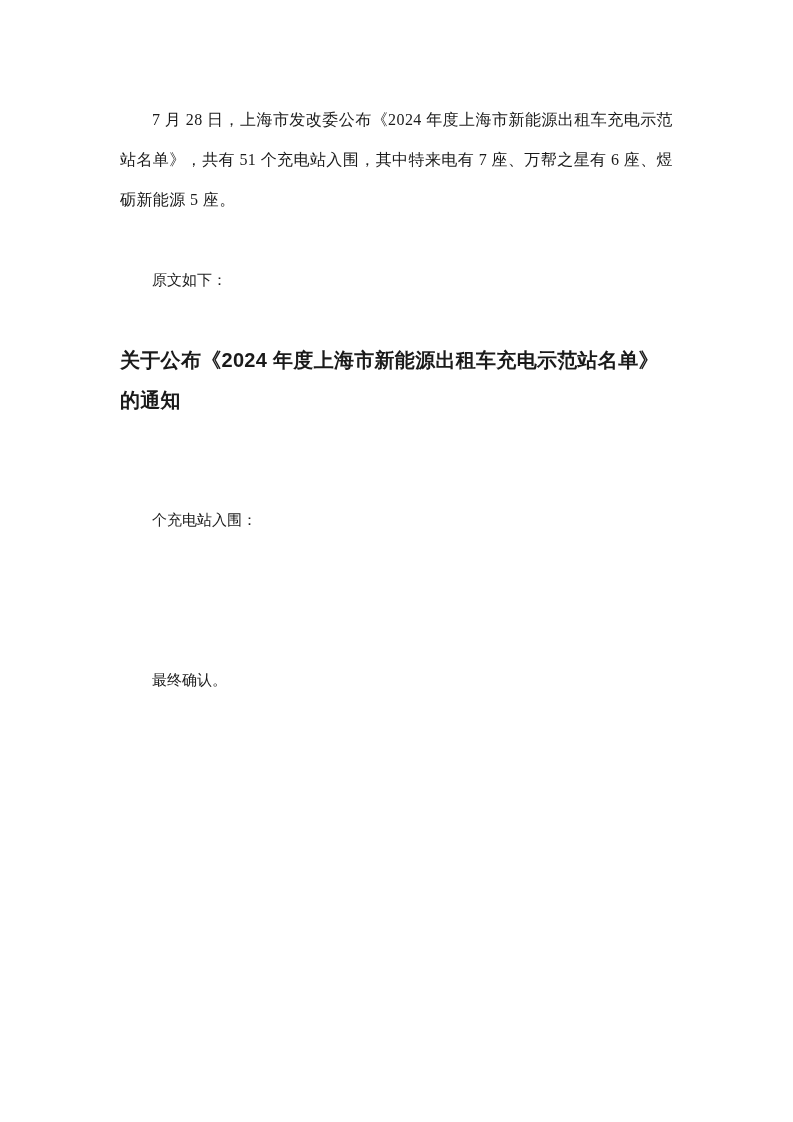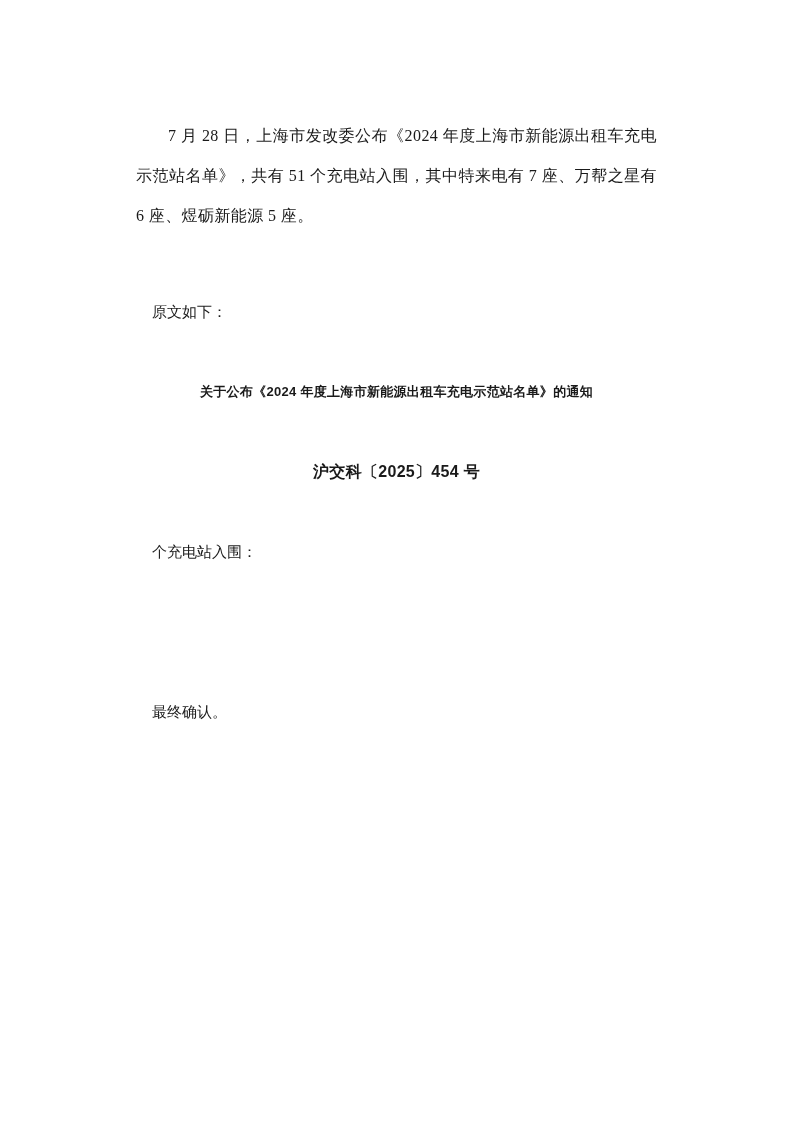--- a/index.html
+++ b/index.html
@@ -19,32 +19,31 @@
     position: absolute;
     left: 120px;
     top: 100px;
     width: 553px;
   }
   .para {
     font-size: 16px;
     line-height: 40px;
     text-indent: 32px;
     text-align: justify;
-    margin: 16px;
+    margin: 0;
     letter-spacing: 0.4px;
   }
   .gap {
     height: 40px;
   }
   .title {
     font-family: "Liberation Sans", "DejaVu Sans", sans-serif;
     font-weight: bold;
-    font-size: 13px;
+    font-size: 20px;
     line-height: 40px;
-    text-align: center;
     margin: 0;
     letter-spacing: 0.3px;
   }
   .docno {
     font-family: "Liberation Sans", "DejaVu Sans", sans-serif;
     font-weight: bold;
     font-size: 16px;
     line-height: 40px;
     text-align: center;
     margin: 0;
@@ -63,21 +62,20 @@
 <div class="page">
   <p class="para">7 月 28 日，上海市发改委公布《2024 年度上海市新能源出租车充电示范站名单》，共有 51 个充电站入围，其中特来电有 7 座、万帮之星有 6 座、煜砺新能源 5 座。</p>
   <div class="gap"></div>
 
   <p class="salutation">原文如下：</p>
   <div class="gap"></div>
 
   <p class="title">关于公布《2024 年度上海市新能源出租车充电示范站名单》的通知</p>
   <div class="gap"></div>
 
-  <p class="docno">沪交科〔2025〕454  号</p>
   <div class="gap"></div>
 
   <p class="salutation">个充电站入围：</p>
   <div class="gap"></div>
 
   <div class="gap"></div>
 
   <div class="gap"></div>
 
   <p class="salutation">最终确认。</p>

